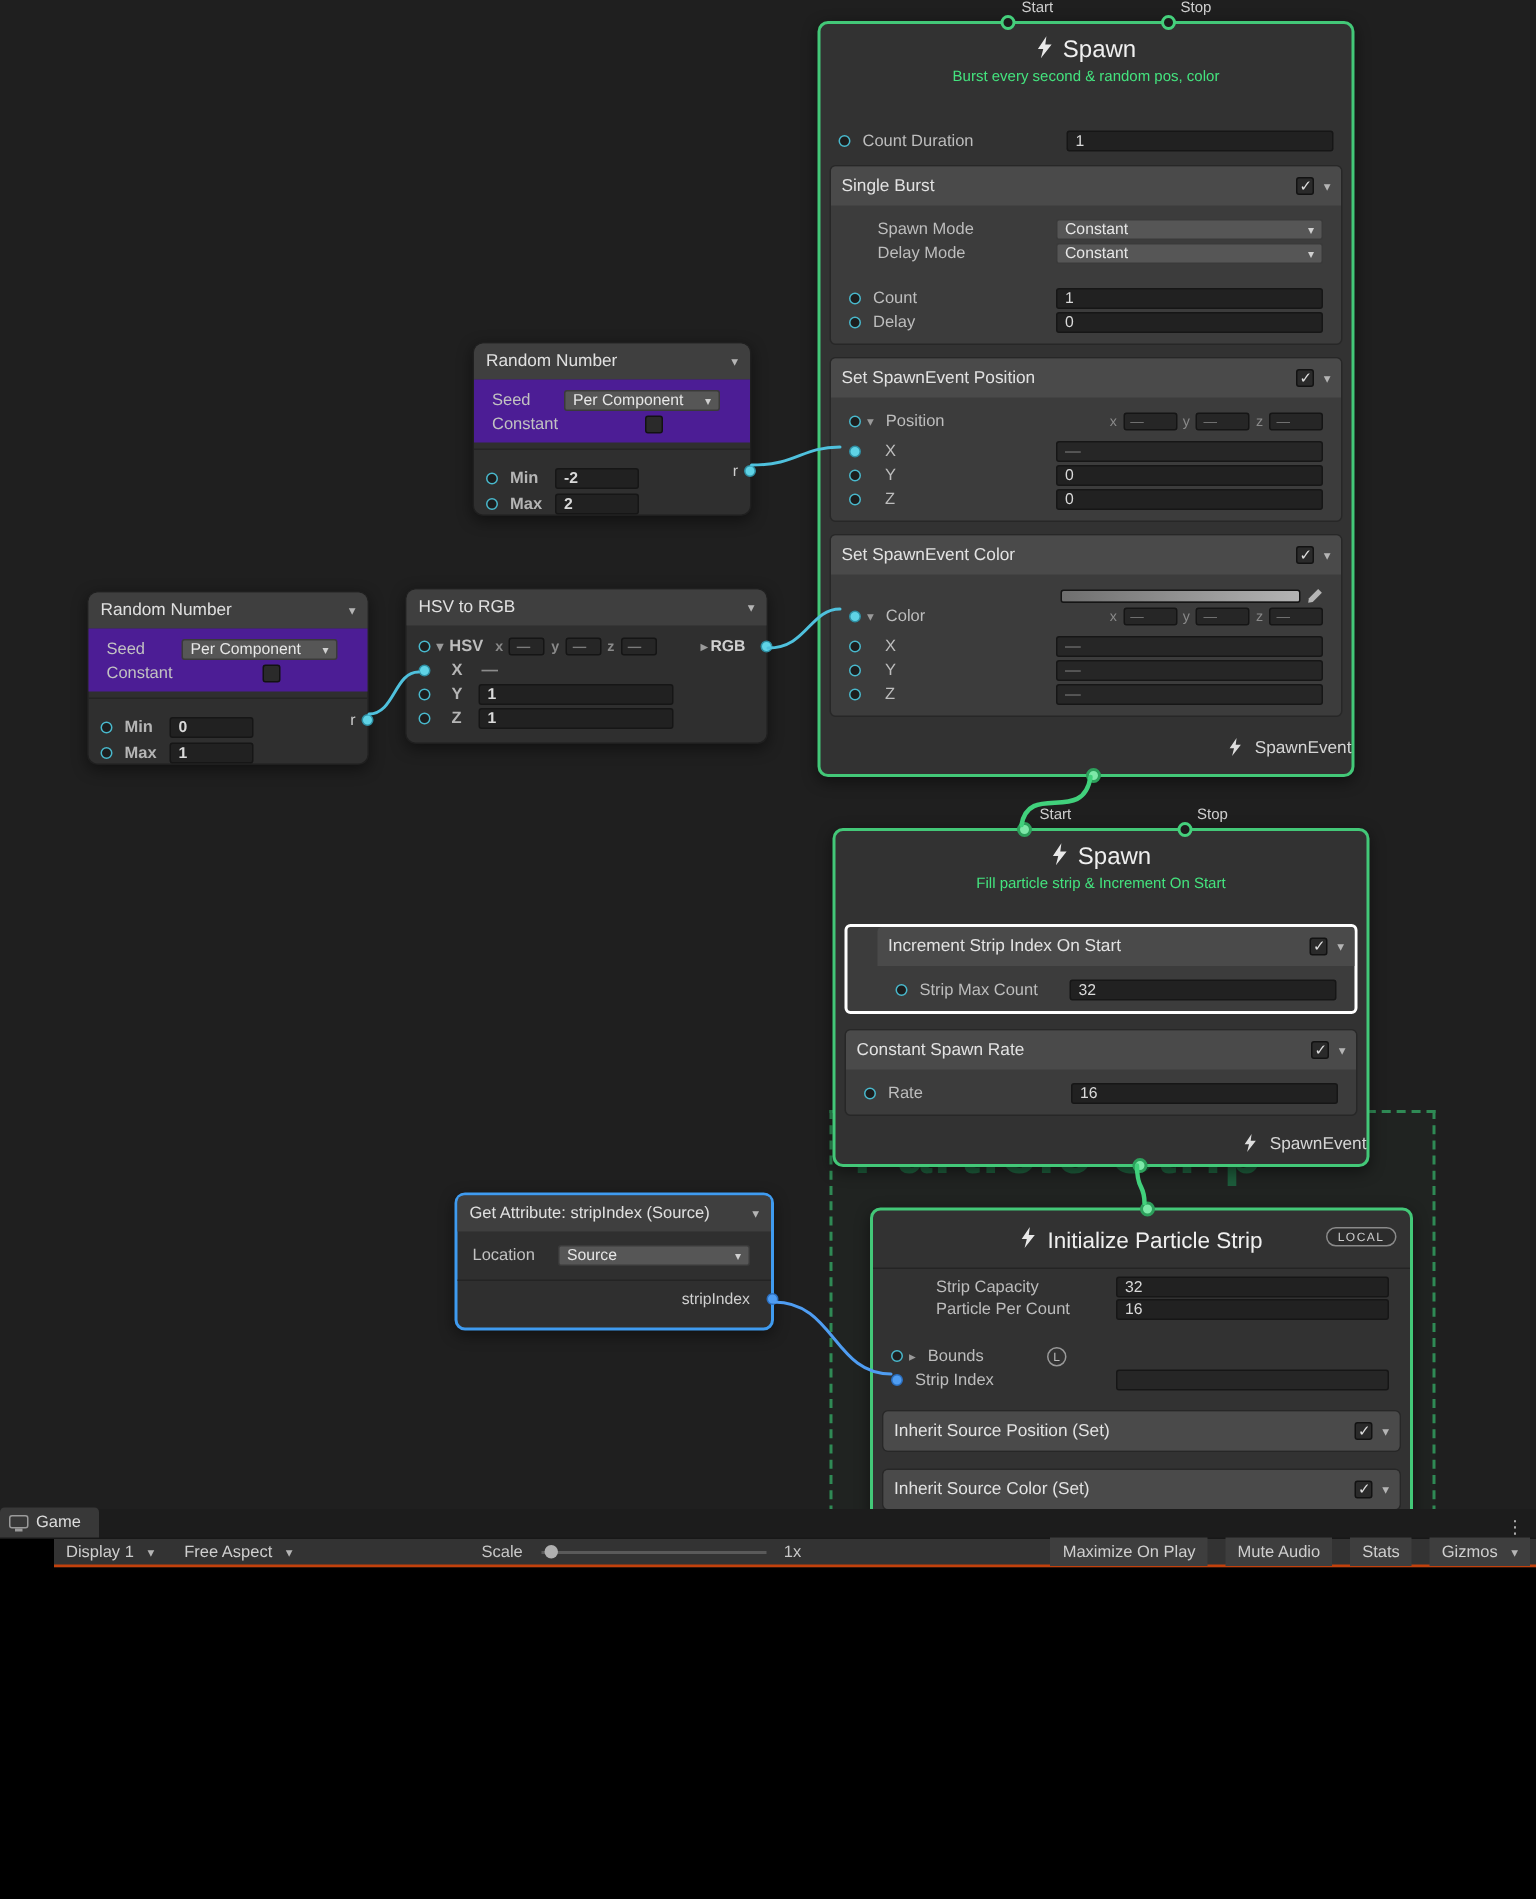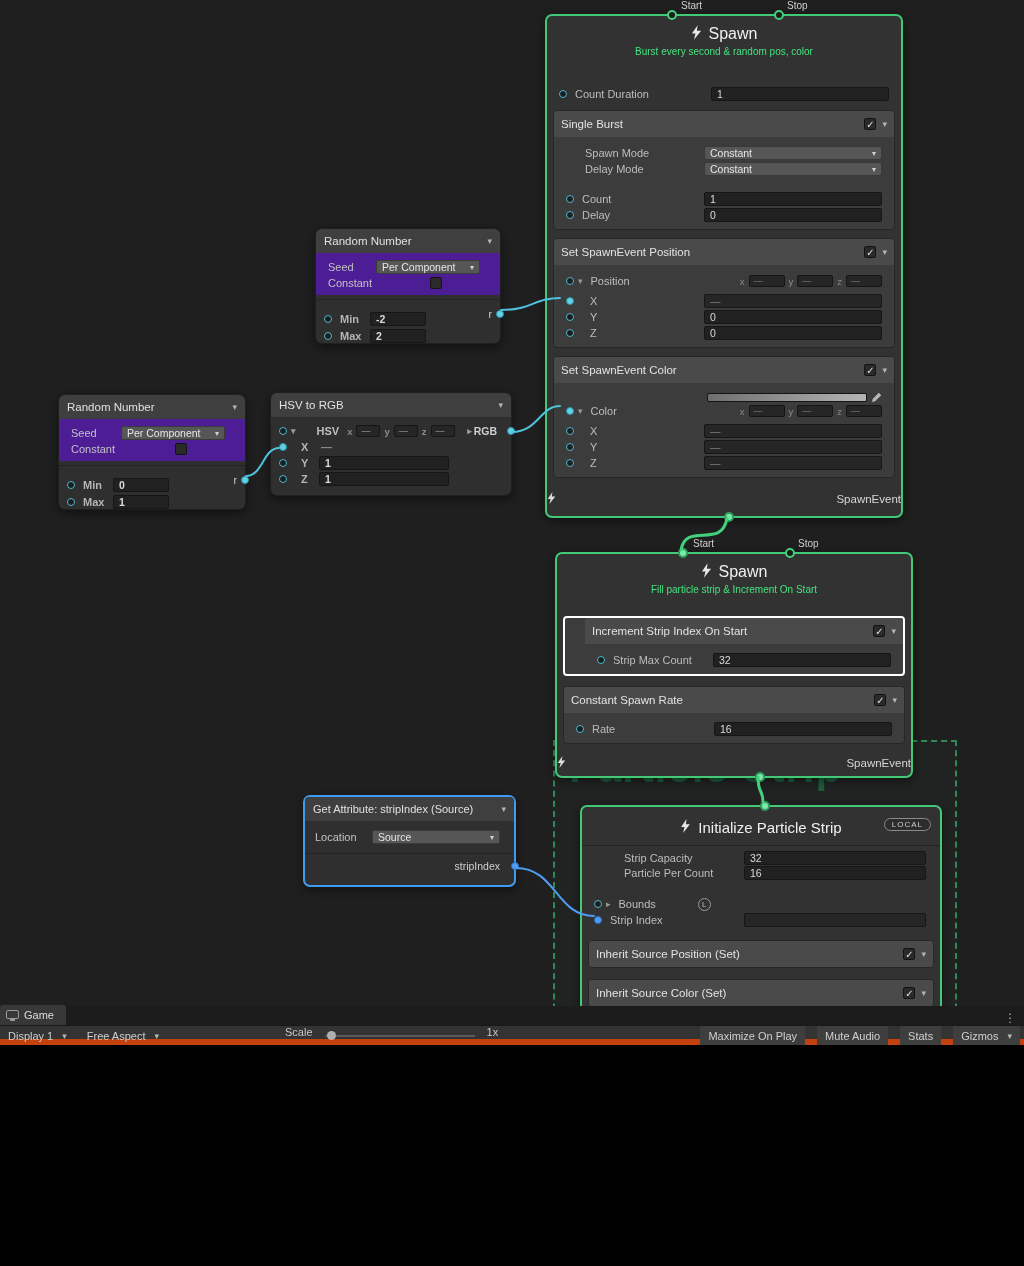--- a/index.html
+++ b/index.html
@@ -20,21 +20,21 @@
   .e-flow { stroke:#41d17c; stroke-width:3; fill:none; stroke-linecap:round; }
 
   
   .node { position:absolute; border-radius:7px; font-size:11px; color:#c2c2c2; z-index:3;
     box-shadow:0 3px 10px rgba(0,0,0,0.45); }
   .ctx { background:#323232; border:2px solid #43c878; }
   .ctx-title { display:flex; align-items:center; justify-content:center; gap:7px;
     margin-top:6px; height:24px; font-size:16px; color:#efefef; }
   .ctx-title.small { font-size:15px; margin-top:8px; }
   .ctx-sub { height:22px; text-align:center; font-size:10px; color:#44e37e; }
-  .ctx-footer { display:flex; align-items:center; justify-content:space-between; gap:8px;
+  .ctx-footer { display:flex; align-items:center; justify-content:flex-end; gap:8px;
     margin-top:10px; height:22px; color:#d6d6d6; font-size:11.5px; }
 
   .block { margin:8px 6px 0 6px; background:#3c3c3c; border:1px solid #272727; border-radius:4px; }
   .block.selected { border:2px solid #ffffff;padding-left:20px; }
   .block-h { display:flex; align-items:center; height:26px; background:#4a4a4a;
     border-radius:3px 3px 0 0; padding:0 7px; color:#e2e2e2; font-size:11.5px; }
   .block-h .grow { flex:1; }
   .block-b { padding:8px 6px 6px 6px; }
 
   .row { display:flex; align-items:center; height:16px; padding:0 6px; }
@@ -107,22 +107,22 @@
   .row.tight { height:15px; padding:0 12px; }
 
   
   #gamepanel { position:absolute; left:0; top:1006px; width:1024px; height:260px; background:#000; z-index:10; }
   .tabbar { height:20px; background:#1c1c1c; display:flex; align-items:flex-end; border-bottom:1px solid #181818; }
   .tab { height:20px; background:#383838; display:flex; align-items:center; gap:5px;
     padding:0 12px 0 6px; color:#dddddd; font-size:11px; border-radius:3px 3px 0 0; }
   .tab-icon { width:13px; height:9px; border:1px solid #9a9a9a; border-radius:2px; position:relative; margin-top:-2px; }
   .tab-icon::after { content:""; position:absolute; left:3px; right:3px; bottom:-3px; height:2px; background:#9a9a9a; }
   .dots { margin-left:auto; padding:0 8px; color:#b5b5b5; font-size:12px; }
-  .gtoolbar { height:19px; background:#333333; display:flex; align-items:flex-start;
-    padding:0 4px; font-size:11px; color:#c8c8c8; gap:12px; border-bottom:6px solid #c2410c; }
+  .gtoolbar { height:19px; background:#333333; display:flex; align-items:center;
+    padding:0 4px; font-size:11px; color:#c8c8c8; gap:12px; border-bottom:2px solid #c2410c;margin-left:36px; }
   .tbtn { display:flex; align-items:center; gap:3px; height:19px; padding:0 4px; color:#cfcfcf; }
   .tbtn.btn { background:#3e3e3e; padding:0 8px; }
   .slider { position:relative; width:150px; height:19px; }
   .slider .track { position:absolute; left:0; right:0; top:9px; height:2px; background:#5a5a5a; }
   .slider .knob { position:absolute; left:2px; top:5px; width:9px; height:9px; border-radius:50%; background:#b0b0b0; }
   .gspacer { flex:1; }
   .gview { height:220px; background:#000; }
 </style>
 </head>
 <body>
@@ -372,21 +372,21 @@
   <div class="node op" style="left:270px;top:392px;width:242px;height:104px">
     <div class="op-header">
       <span>HSV to RGB</span>
       <span class="grow"></span>
       <span class="chev">▾</span>
     </div>
     <div class="op-body" style="padding-top:6px">
       <div class="mrow" style="height:16px">
         <span class="p"></span>
         <span class="fold">▾</span>
-        <span class="lbl" style="margin-left:21px">HSV</span>
+        <span class="lbl" style="margin-left:4px">HSV</span>
         <span class="comp" style="margin-left:8px">
           <span class="ax">x</span>
             <span class="mini n">—</span>
           <span class="ax">y</span>
             <span class="mini n">—</span>
           <span class="ax">z</span>
             <span class="mini n">—</span>
         </span>
         <span style="margin-left:auto" class="fold">▸</span>
         <span class="out-lbl" style="margin:0 6px 0 2px">RGB</span>

